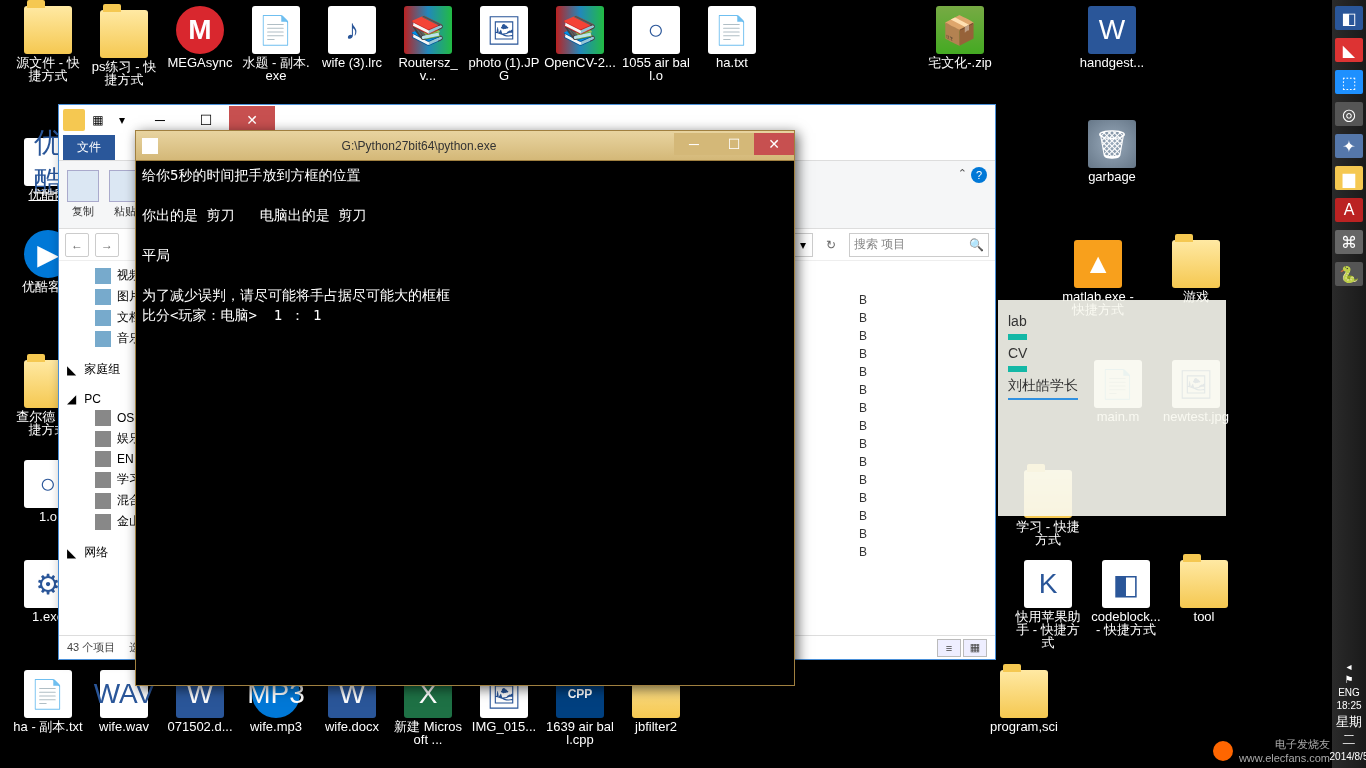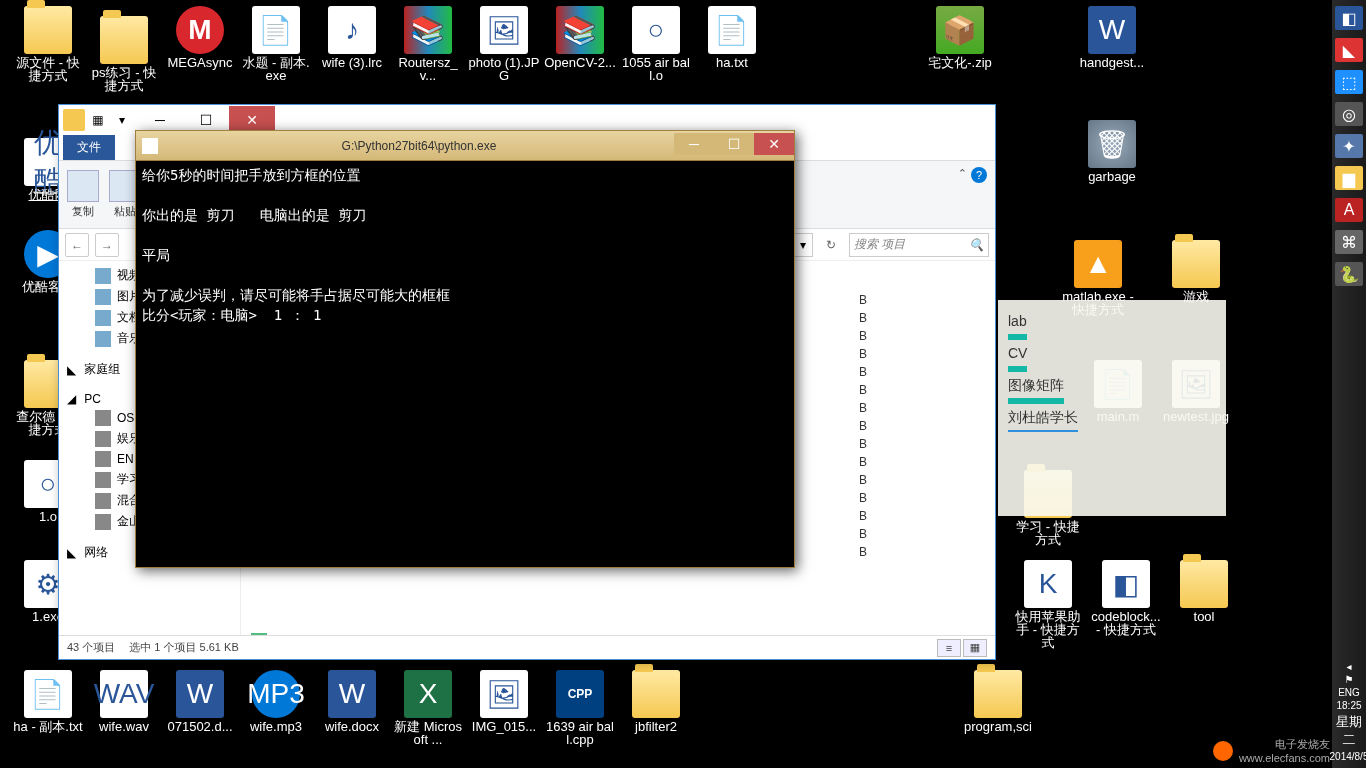--- a/index.html
+++ b/index.html
@@ -33,21 +33,21 @@
 .ribbon-tabs{height:26px;background:#fff;display:flex;align-items:center;gap:2px;padding-left:4px;border-bottom:1px solid #ddd;}
 .ribbon-tabs .file-tab{background:#2a579a;color:#fff;padding:4px 14px;font-size:12px;}
 .ribbon{height:68px;background:#f5f6f7;border-bottom:1px solid #ddd;display:flex;align-items:center;padding:4px 8px;position:relative;}
 .rib-btn{text-align:center;font-size:11px;color:#333;margin-right:10px;}
 .rib-btn .ric{width:32px;height:32px;background:#dbe7f3;margin:0 auto 2px;border:1px solid #aac;}
 .ribbon .chev{position:absolute;right:28px;top:6px;font-size:11px;color:#555;}
 .ribbon .help{position:absolute;right:8px;top:6px;width:16px;height:16px;border-radius:50%;background:#0078d7;color:#fff;text-align:center;line-height:16px;font-size:11px;}
 .addr{height:32px;display:flex;align-items:center;gap:6px;padding:0 6px;border-bottom:1px solid #eee;}
 .navbtn{width:24px;height:24px;border:1px solid #ccc;border-radius:2px;display:flex;align-items:center;justify-content:center;color:#666;}
 .addrbar{flex:1;height:24px;border:1px solid #ccc;display:flex;align-items:center;padding:0 6px;font-size:12px;}
-.searchbox{width:140px;height:24px;border:1px solid #ccc;display:flex;align-items:center;padding:0 4px;font-size:12px;color:#888;justify-content:space-between;font-style:italic;}
+.searchbox{width:140px;height:24px;border:1px solid #ccc;display:flex;align-items:center;padding:0 4px;font-size:12px;color:#888;justify-content:space-between;}
 .exp-body{display:flex;height:calc(100% - 30px - 26px - 68px - 32px - 24px);}
 .nav-pane{width:182px;border-right:1px solid #eee;padding:4px 0;font-size:12px;overflow:hidden;}
 .nav-pane .item{padding:2px 4px 2px 20px;display:flex;align-items:center;gap:6px;white-space:nowrap;}
 .nav-pane .item.l2{padding-left:36px;}
 .nav-pane .item .nic{width:16px;height:16px;}
 .nic-drive{background:#888;}
 .nic-pc{background:#2a5699;}
 .nic-net{background:#2a8;}
 .nic-lib{background:#7ac;}
 .nav-pane .hdr{padding:4px 4px 2px 8px;display:flex;align-items:center;gap:4px;font-size:12px;}
@@ -58,21 +58,21 @@
 .file-pane .typ{color:#555;}
 .file-pane .sz{text-align:right;padding-right:40px;color:#555;}
 .file-pane .fic{display:inline-block;width:16px;height:16px;vertical-align:middle;margin-right:4px;}
 .partial-col{position:absolute;left:800px;top:188px;width:40px;font-size:12px;color:#333;}
 .partial-col div{height:18px;}
 .status{height:24px;border-top:1px solid #ddd;display:flex;align-items:center;padding:0 8px;font-size:11px;color:#444;gap:14px;}
 .status .viewbtns{margin-left:auto;display:flex;gap:2px;}
 .status .viewbtns div{width:24px;height:18px;border:1px solid #bbb;background:#eef;display:flex;align-items:center;justify-content:center;}
 
 
-.cmd{position:absolute;left:135px;top:130px;width:660px;height:438px;background:#000;border:1px solid #a08040;box-shadow:3px 3px 12px rgba(0,0,0,.6);}
+.cmd{position:absolute;left:135px;top:130px;width:660px;height:556px;background:#000;border:1px solid #a08040;box-shadow:3px 3px 12px rgba(0,0,0,.6);}
 .cmd .tb{height:30px;background:linear-gradient(#e8d4a0,#d4b878);display:flex;align-items:center;border-bottom:1px solid #a08040;}
 .cmd .tb .cic{width:16px;height:16px;margin:0 6px;background:#fff;}
 .cmd .tb .ttl{flex:1;text-align:center;font-size:12px;color:#333;}
 .cmd .tb .winbtns div{width:40px;height:22px;margin-top:-4px;}
 .cmd .tb .winbtns .cls{background:#c75050;color:#fff;}
 .cmd .tb .winbtns .min,.cmd .tb .winbtns .max{background:#d4b878;}
 .cmd .body{padding:4px 6px;font-family:NSimSun,SimSun,monospace;font-size:14px;color:#fff;line-height:20px;white-space:pre-wrap;}
 
 
 .note{position:absolute;left:998px;top:300px;width:228px;height:216px;background:rgba(248,248,240,.9);color:#333;font-size:14px;padding:8px 10px;line-height:26px;}
@@ -89,21 +89,21 @@
 .watermark .logo{width:20px;height:20px;background:#f60;border-radius:50%;}
 </style>
 </head>
 <body>
 
 <div id="desktop">
     <div class="desktop-icon" style="left: 10px; top: 6px;">
       <div class="ic folder"></div>
       <div class="lbl">源文件 - 快捷方式</div>
     </div>
-    <div class="desktop-icon" style="left: 86px; top: 16px;">
+    <div class="desktop-icon" style="left: 86px; top: 10px;">
       <div class="ic folder"></div>
       <div class="lbl">ps练习 - 快捷方式</div>
     </div>
     <div class="desktop-icon" style="left: 162px; top: 6px;">
       <div class="ic mega">M</div>
       <div class="lbl">MEGAsync</div>
     </div>
     <div class="desktop-icon" style="left: 238px; top: 6px;">
       <div class="ic file-w">📄</div>
       <div class="lbl">水题 - 副本.exe</div>
@@ -189,21 +189,21 @@
       <div class="lbl">快用苹果助手 - 快捷方式</div>
     </div>
     <div class="desktop-icon" style="left: 1088px; top: 560px;">
       <div class="ic file-w">◧</div>
       <div class="lbl">codeblock... - 快捷方式</div>
     </div>
     <div class="desktop-icon" style="left: 1166px; top: 560px;">
       <div class="ic folder"></div>
       <div class="lbl">tool</div>
     </div>
-    <div class="desktop-icon" style="left: 960px; top: 670px;">
+    <div class="desktop-icon" style="left: 986px; top: 670px;">
       <div class="ic folder"></div>
       <div class="lbl">program,sci</div>
     </div>
     <div class="desktop-icon" style="left: 10px; top: 670px;">
       <div class="ic file-w">📄</div>
       <div class="lbl">ha - 副本.txt</div>
     </div>
     <div class="desktop-icon" style="left: 86px; top: 670px;">
       <div class="ic file-w">WAV</div>
       <div class="lbl">wife.wav</div>
@@ -366,21 +366,20 @@
 
 平局
 
 为了减少误判，请尽可能将手占据尽可能大的框框
 比分&lt;玩家：电脑&gt;  1 ： 1</div>
 </div>
 
 <div class="note">
   <div><span class="ul-p">lab</span></div>
   <div><span class="ul-p">CV</span></div>
-  <div><span class="ul-p">图像矩阵</span></div>
   <div><span class="ul-b">刘杜皓学长</span></div>
   <div style="height:20px;"></div>
 </div>
 
 <div class="taskbar">
   <div class="tb-ic" style="background:#2a5699;margin-top:6px;">◧</div>
   <div class="tb-ic" style="background:#d33;">◣</div>
   <div class="tb-ic" style="background:#1e90ff;">⬚</div>
   <div class="tb-ic" style="background:#555;">◎</div>
   <div class="tb-ic" style="background:#5577aa;">✦</div>

